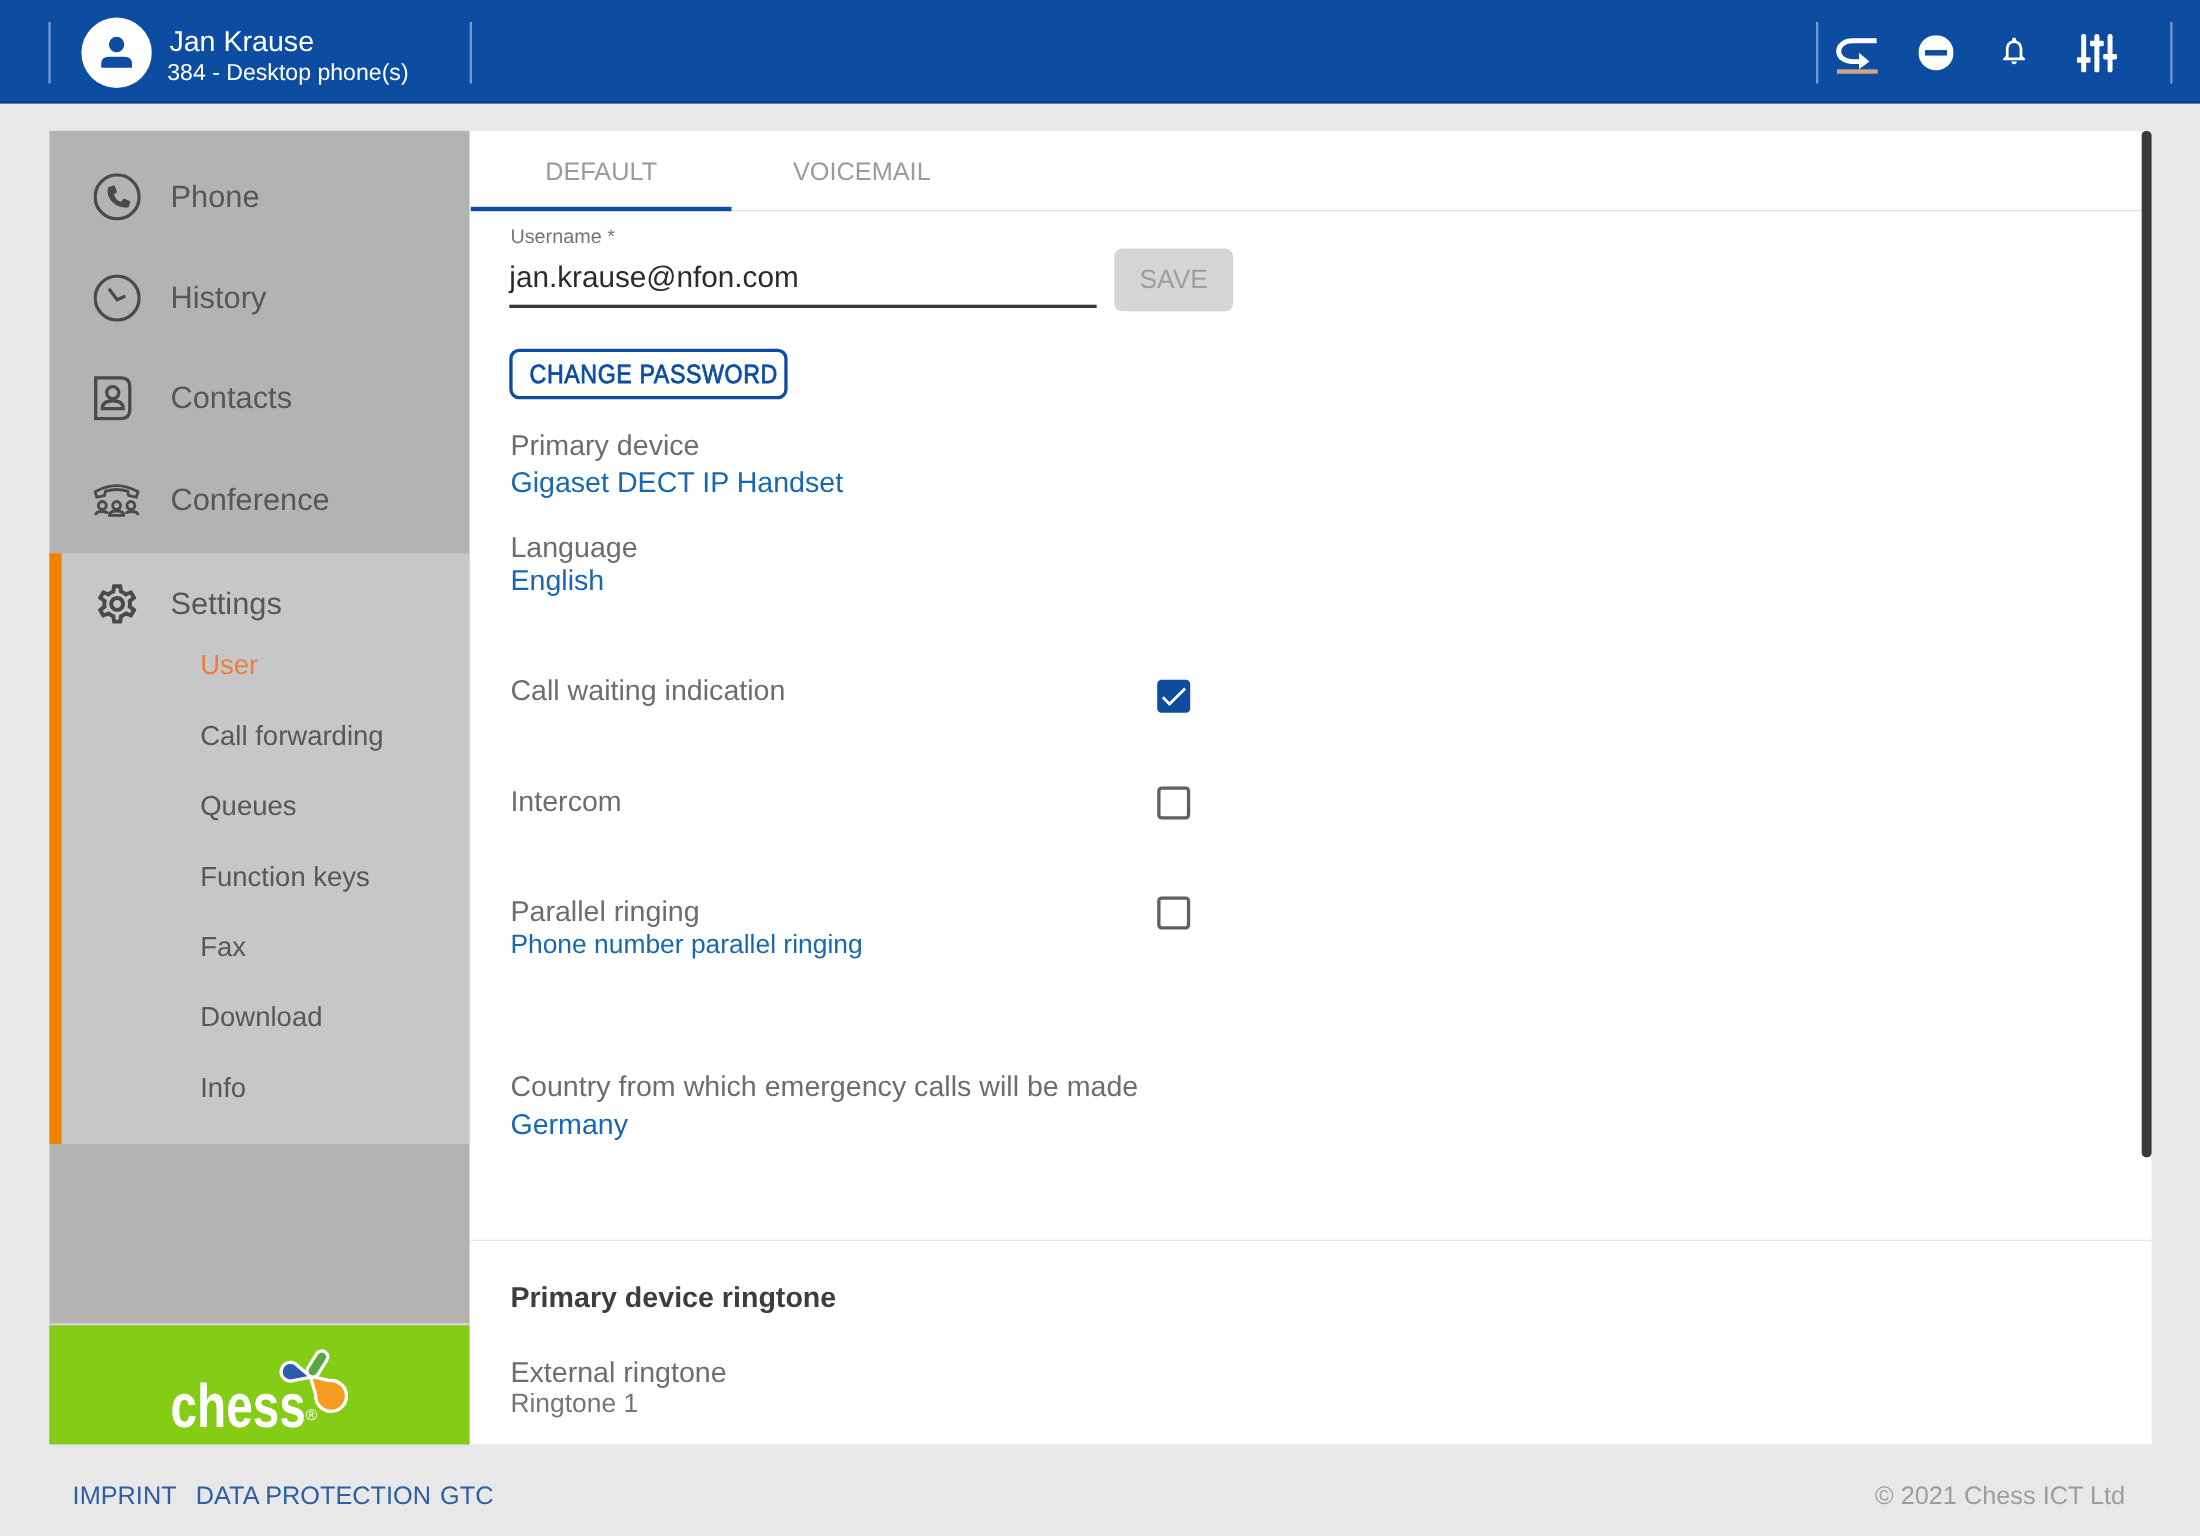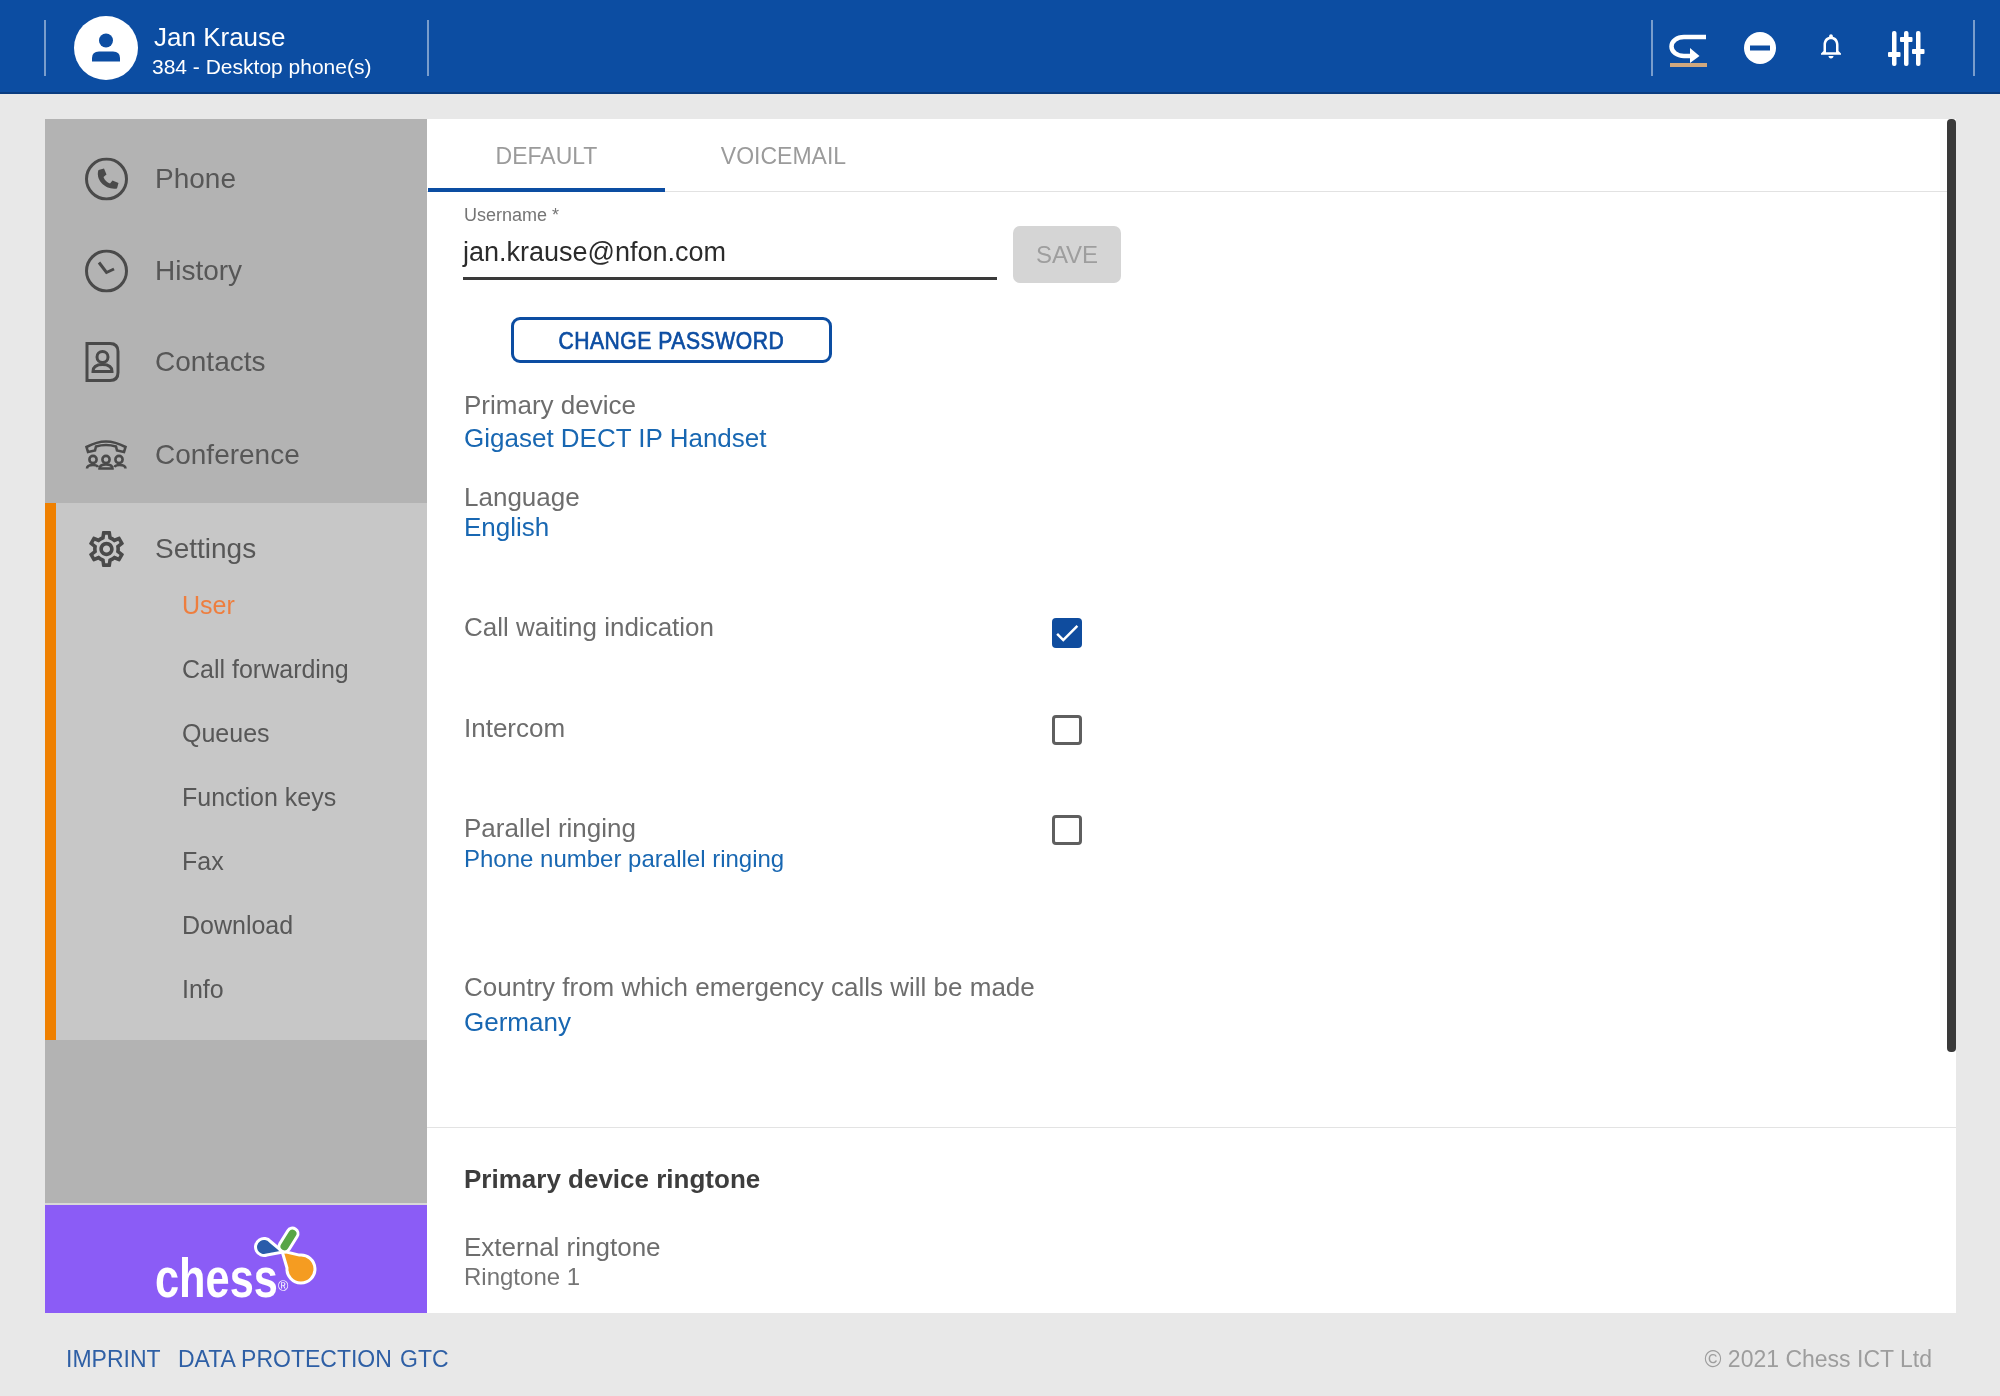--- a/index.html
+++ b/index.html
@@ -20,39 +20,39 @@
   
   #sidebar { position:absolute; left:45px; top:119px; width:382px; height:1194px; background:#b3b3b3; }
   .navitem { position:absolute; left:0; width:382px; height:92px; color:#575757; }
   .navitem .lbl { position:absolute; left:110px; top:50%; transform:translateY(-50%); font-size:28px; white-space:nowrap; }
   .navicon { position:absolute; left:40px; top:50%; transform:translateY(-50%); height:43px; }
   #settingsbox { position:absolute; left:0; top:384px; width:382px; height:537px;
                  background:#c7c7c7; border-left:11px solid #ef8000; }
   .subitem { position:absolute; left:126px; font-size:25px; color:#575757; line-height:28px; white-space:nowrap; }
 
   #navdivider { position:absolute; left:0; top:1084px; width:382px; height:2px; background:#d8d8d8; }
-  #logobox { position:absolute; left:0; top:1086px; width:382px; height:108px; background:#8b5cf6; }
+  #logobox { position:absolute; left:0; top:1086px; width:382px; height:108px; background:#84cc16; }
 
   
   #content { position:absolute; left:427px; top:119px; width:1529px; height:1194px; background:#fff; }
   #inner { position:absolute; left:0; top:3px; width:1529px; height:1191px; }
   #tabline { position:absolute; left:0; top:69px; width:1529px; height:1px; background:#e2e2e2; }
   #tabind  { position:absolute; left:1px; top:66px; width:237px; height:4px; background:#0c4da2; }
   .tab { position:absolute; top:0; width:237px; height:69px; font-size:23px; color:#9b9b9b;
          letter-spacing:0px; text-align:center; line-height:69px; }
 
   #lbl-username { position:absolute; left:37px; top:83px; font-size:18px; color:#757575; }
   #inp-username { position:absolute; left:36px; top:112px; font-size:27px; color:#2b2b2b; line-height:36px; }
   #underline { position:absolute; left:36px; top:155px; width:534px; height:3px; background:#3a3a3a; }
   #btn-save { position:absolute; left:586px; top:104px; width:108px; height:57px; background:#d5d5d5;
               border-radius:7px; color:#9e9e9e; font-size:24px; letter-spacing:0px;
               text-align:center; line-height:57px; }
-  #btn-chpw { position:absolute; left:36px; top:195px; width:321px; height:46px;
+  #btn-chpw { position:absolute; left:36px; top:195px; width:253px; height:46px;
               border:3px solid #0c4da2; border-radius:9px; color:#0c4da2; font-size:24px;
-              letter-spacing:0.6px; text-align:center; line-height:41px; white-space:nowrap;margin-left:48px;
+              letter-spacing:0.6px; text-align:center; line-height:41px; white-space:nowrap;
               -webkit-text-stroke:0.7px #0c4da2; }
 
   .fldlbl  { position:absolute; left:37px; font-size:26px; color:#6d6d6d; line-height:30px; white-space:nowrap; }
   .fldlink { position:absolute; left:37px; font-size:26px; color:#1867b2; line-height:30px; white-space:nowrap; }
   .chk { position:absolute; left:625px; width:30px; height:30px; border-radius:4px; }
   .chk.empty { border:3px solid #5f5f5f; }
   .chk.full  { background:#0f4c9e; }
 
   #divider2 { position:absolute; left:0; top:1005px; width:1529px; height:1px; background:#e3e3e3; }
   #ringhead { position:absolute; left:37px; top:1018px; font-size:26px; color:#3d3d3d; font-weight:bold;margin-top:24px; }

